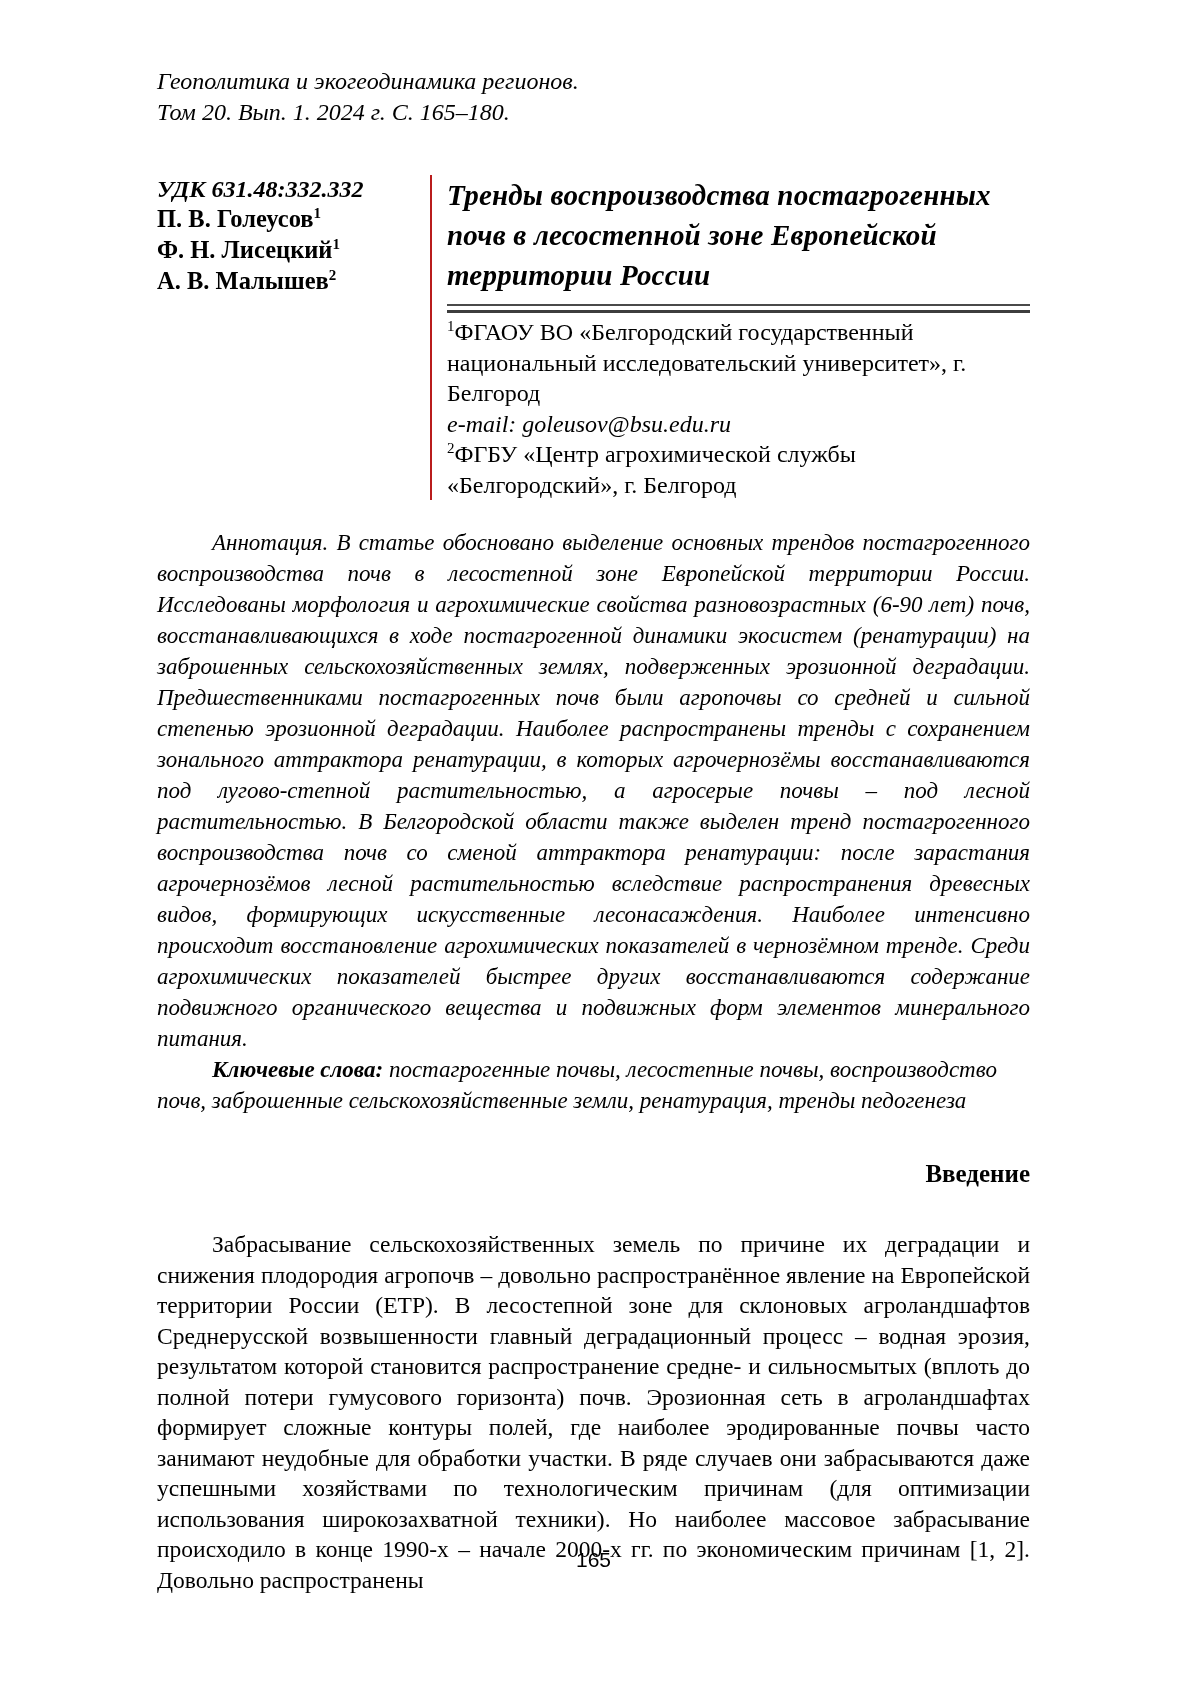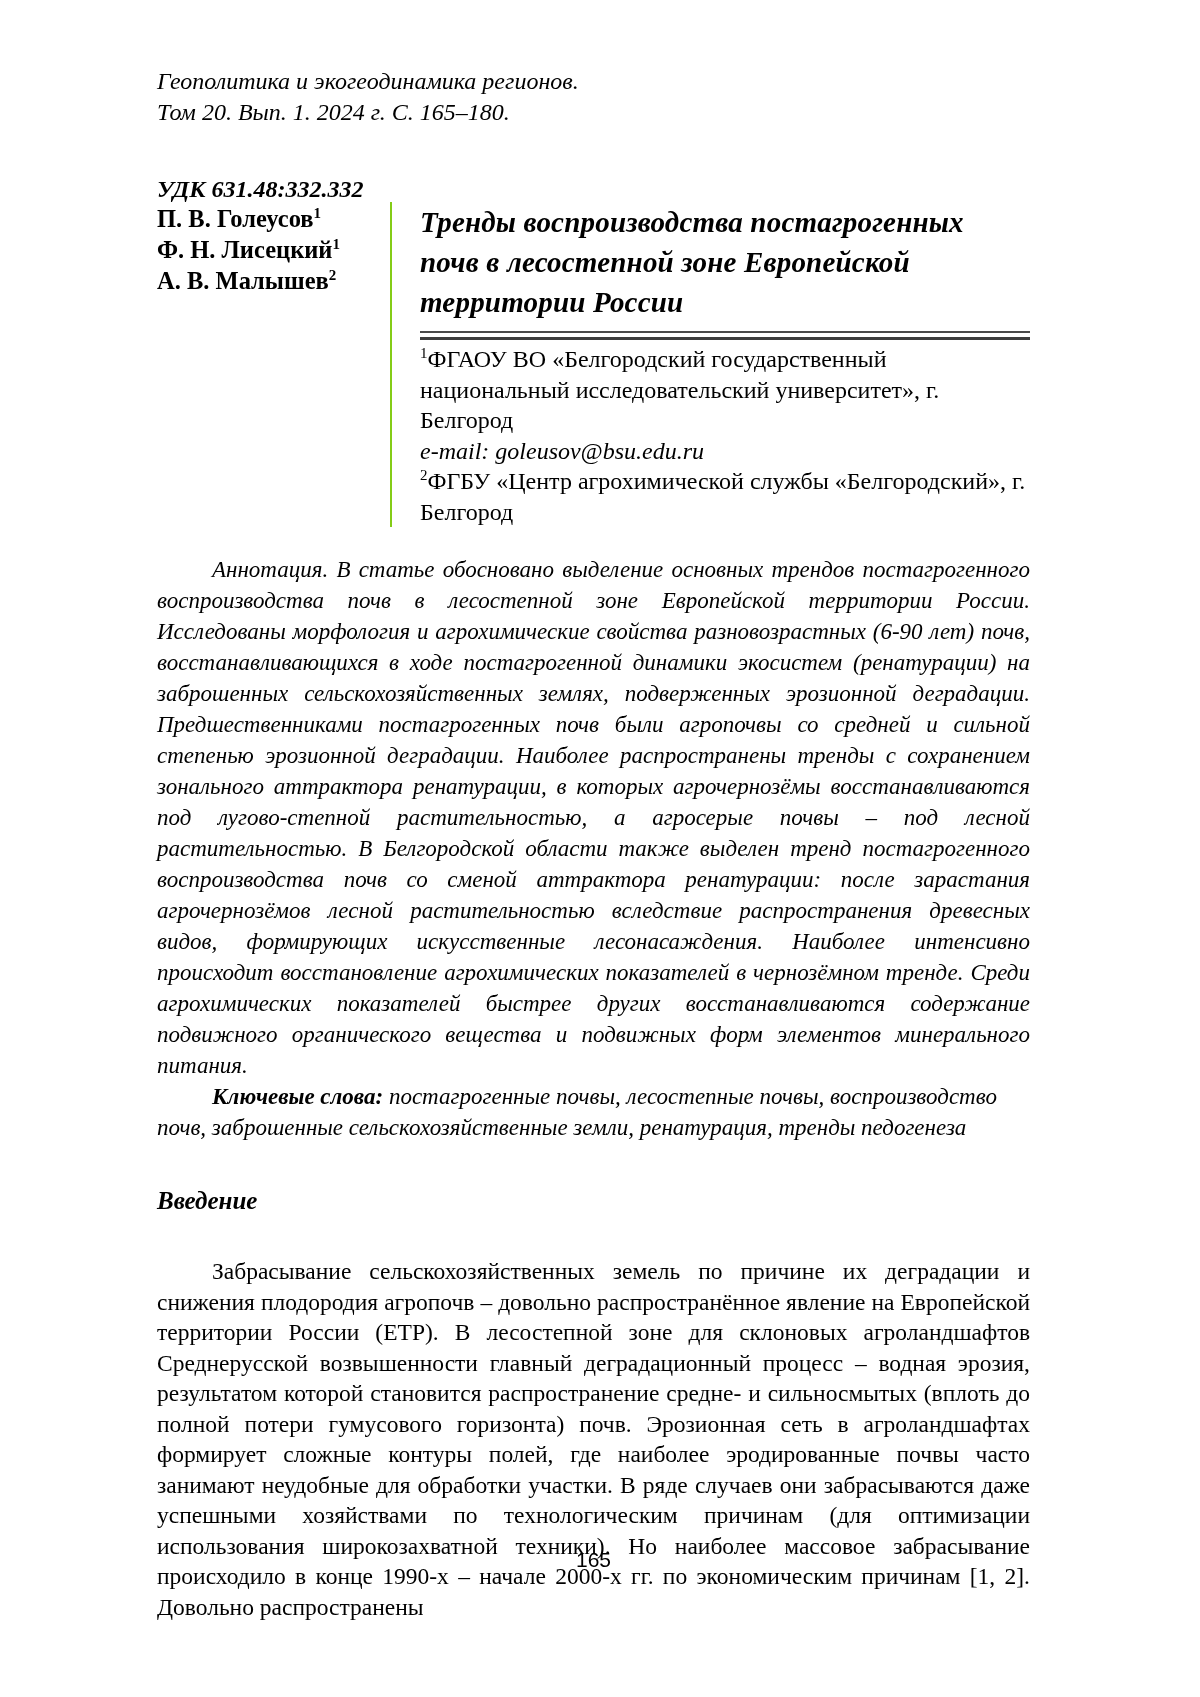--- a/index.html
+++ b/index.html
@@ -21,42 +21,42 @@
   
   .journal-head {
     font-style: italic;
     font-size: 24px;
     line-height: 1.28;
   }
   
   .header-row {
     display: flex;
     margin-top: 48px;
+    gap: 40px;
   }
   .header-left {
     width: 233px;
     flex: 0 0 233px;
   }
   .udc {
     font-weight: bold;
     font-style: italic;
     font-size: 24px;
     line-height: 1.2;
   }
   .authors {
     font-weight: bold;
     font-size: 24.5px;
     line-height: 1.26;
   }
   .author sup { font-size: 15px; }
   .header-right {
     flex: 1 1 auto;
-    margin-top: 27px;
-    border-left: 2px solid #84cc16;
-    padding-left: 28px;
+    border-left: 2px solid #b91c1c;
+    padding-left: 15px;
   }
   .article-title {
     font-weight: bold;
     font-style: italic;
     font-size: 29px;
     line-height: 1.38;
     letter-spacing: 0.2px;
   }
   .title-rule {
     margin-top: 9px;
@@ -85,24 +85,23 @@
     font-style: italic;
     font-size: 23px;
     line-height: 31px;
     text-align: left;
     text-indent: 55px;
   }
   .keywords-label { font-weight: bold; margin-top: 6px; }
   
   .section-heading {
     margin-top: 44px;
-    text-align: left;
+    text-align: right;
     font-weight: bold;
     font-size: 25px;
-    font-style: italic;
   }
   .body-paragraph {
     margin-top: 41px;
     font-size: 23.5px;
     line-height: 30.5px;
     text-align: justify;
     text-indent: 55px;
   }
   
   .page-number {

